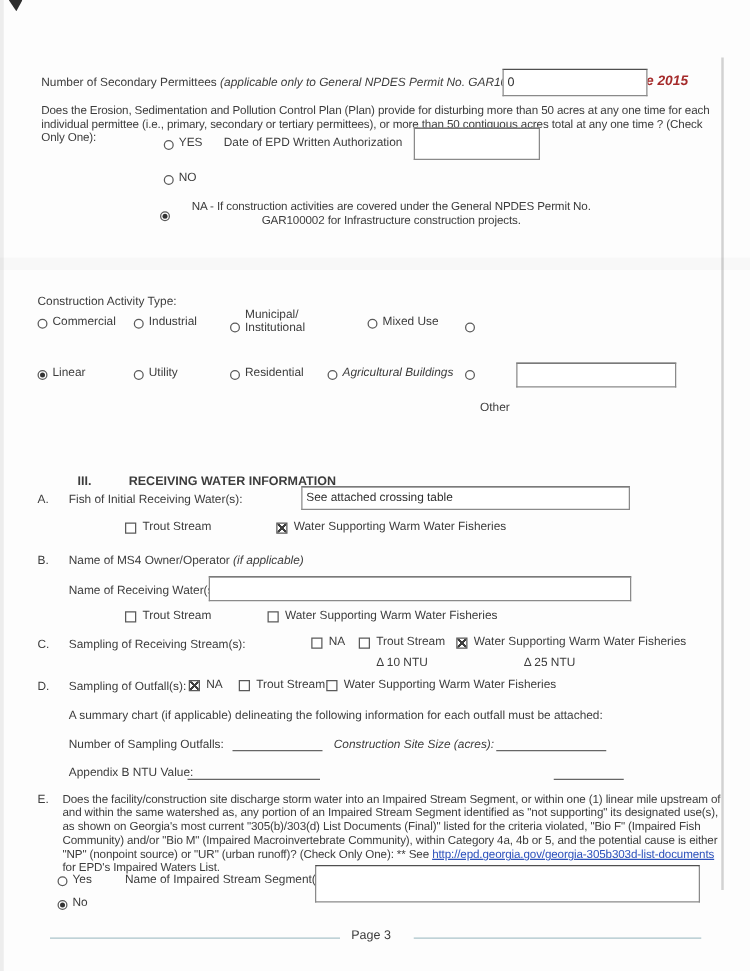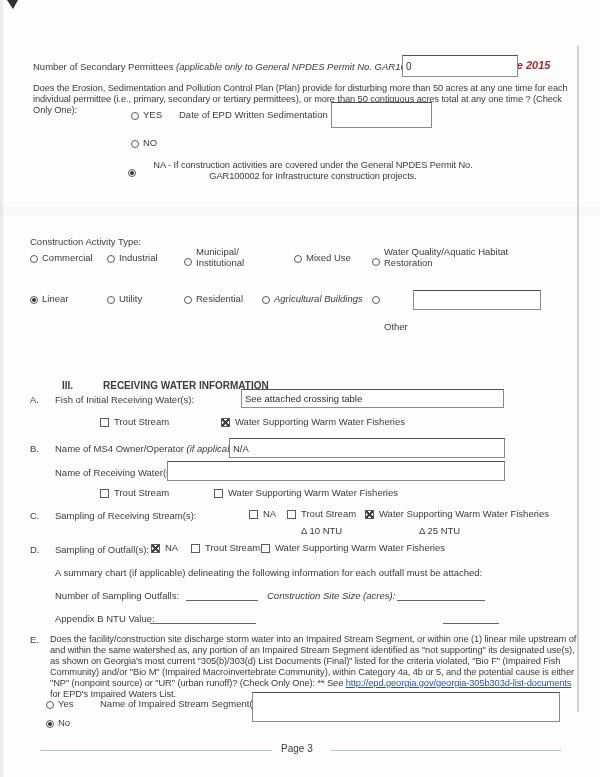--- a/index.html
+++ b/index.html
@@ -60,21 +60,21 @@
 
   <div class="abs red" style="left:452px;top:27px;margin-top:32px;">Revised June 2015</div>
 
   <div class="abs lbl" style="left:33px;top:61px;"><span>Number of Secondary Permittees </span><span class="it">(applicable only to General NPDES Permit No. GAR100003):</span></div>
   <input class="ibox" style="left: 402px; top: 55px; width: 116px; height: 22px;" value="0">
 
   <div class="abs par" style="left:33px;top:83px;width:543px;">Does the Erosion, Sedimentation and Pollution Control Plan (Plan) provide for disturbing more than 50 acres at any one time for each individual permittee (i.e., primary, secondary or tertiary permittees), or more than 50 contiguous acres total at any one time ? (Check Only One):</div>
 
   <div class="radio" style="left:131px;top:112px;"></div>
   <div class="abs lbl" style="left:143px;top:109px;">YES</div>
-  <div class="abs lbl" style="left:179px;top:109px;">Date of EPD Written Sedimentation</div>
+  <div class="abs lbl" style="left:179px;top:109px;">Date of EPD Written Authorization</div>
   <input class="ibox" style="left: 331px; top: 102px; width: 101px; height: 26px;" value="">
 
   <div class="radio" style="left:131px;top:140px;"></div>
   <div class="abs lbl" style="left:143px;top:137px;">NO</div>
 
   <div class="radio on" style="left:128px;top:169px;"></div>
   <div class="abs par" style="left:139px;top:160px;width:348px;text-align:center;">NA - If construction activities are covered under the General NPDES Permit No. GAR100002 for Infrastructure construction projects.</div>
 
   <div class="abs lbl" style="left:30px;top:236px;">Construction Activity Type:</div>
 
@@ -84,21 +84,20 @@
   <div class="radio" style="left:107px;top:255px;"></div>
   <div class="abs lbl" style="left:119px;top:252px;">Industrial</div>
 
   <div class="radio" style="left:184px;top:258px;"></div>
   <div class="abs lbl" style="left:196px;top:246px;line-height:11px;"><span>Municipal/</span><br><span>Institutional</span></div>
 
   <div class="radio" style="left:294px;top:255px;"></div>
   <div class="abs lbl" style="left:306px;top:252px;">Mixed Use</div>
 
   <div class="radio" style="left:372px;top:258px;"></div>
-  <div class="abs lbl" style="left:384px;top:246px;line-height:11px;"><span>Water Quality/Aquatic Habitat</span><br><span>Restoration</span></div>
 
   <div class="radio on" style="left:30px;top:296px;"></div>
   <div class="abs lbl" style="left:42px;top:293px;">Linear</div>
 
   <div class="radio" style="left:107px;top:296px;"></div>
   <div class="abs lbl" style="left:119px;top:293px;">Utility</div>
 
   <div class="radio" style="left:184px;top:296px;"></div>
   <div class="abs lbl" style="left:196px;top:293px;">Residential</div>
 
@@ -116,21 +115,20 @@
   <div class="abs lbl" style="left:55px;top:394px;">Fish of Initial Receiving Water(s):</div>
   <input class="ibox" style="left: 241px; top: 389px; width: 263px; height: 19px; font-size: 9.5px;" value="See attached crossing table">
 
   <div class="cb" style="left:100px;top:418px;"></div>
   <div class="abs lbl" style="left:114px;top:416px;">Trout Stream</div>
   <div class="cb on" style="left:221px;top:418px;"></div>
   <div class="abs lbl" style="left:235px;top:416px;">Water Supporting Warm Water Fisheries</div>
 
   <div class="abs lbl" style="left:30px;top:443px;">B.</div>
   <div class="abs lbl" style="left:55px;top:443px;"><span>Name of MS4 Owner/Operator </span><span class="it">(if applicable)</span></div>
-  <input class="ibox" style="left: 229px; top: 438px; width: 276px; height: 20px; font-size: 9.5px;" value="N/A">
 
   <div class="abs lbl" style="left:55px;top:467px;">Name of Receiving Water(s):</div>
   <input class="ibox" style="left: 167px; top: 461px; width: 338px; height: 20px;" value="">
 
   <div class="cb" style="left:100px;top:489px;"></div>
   <div class="abs lbl" style="left:114px;top:487px;">Trout Stream</div>
   <div class="cb" style="left:214px;top:489px;"></div>
   <div class="abs lbl" style="left:228px;top:487px;">Water Supporting Warm Water Fisheries</div>
 
   <div class="abs lbl" style="left:30px;top:510px;">C.</div>

